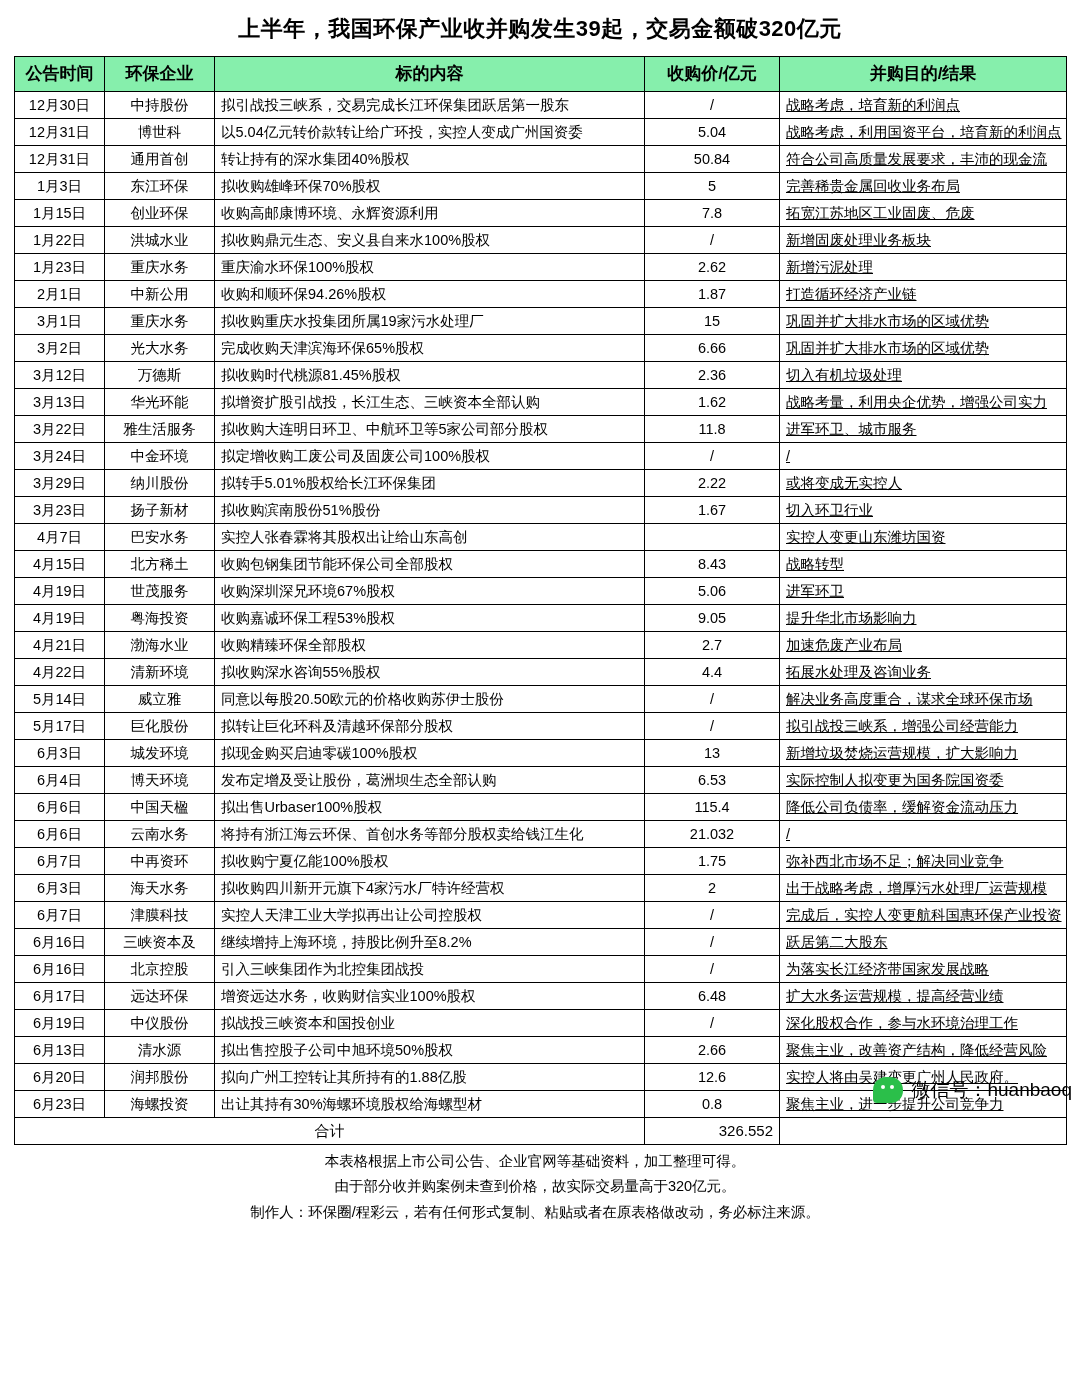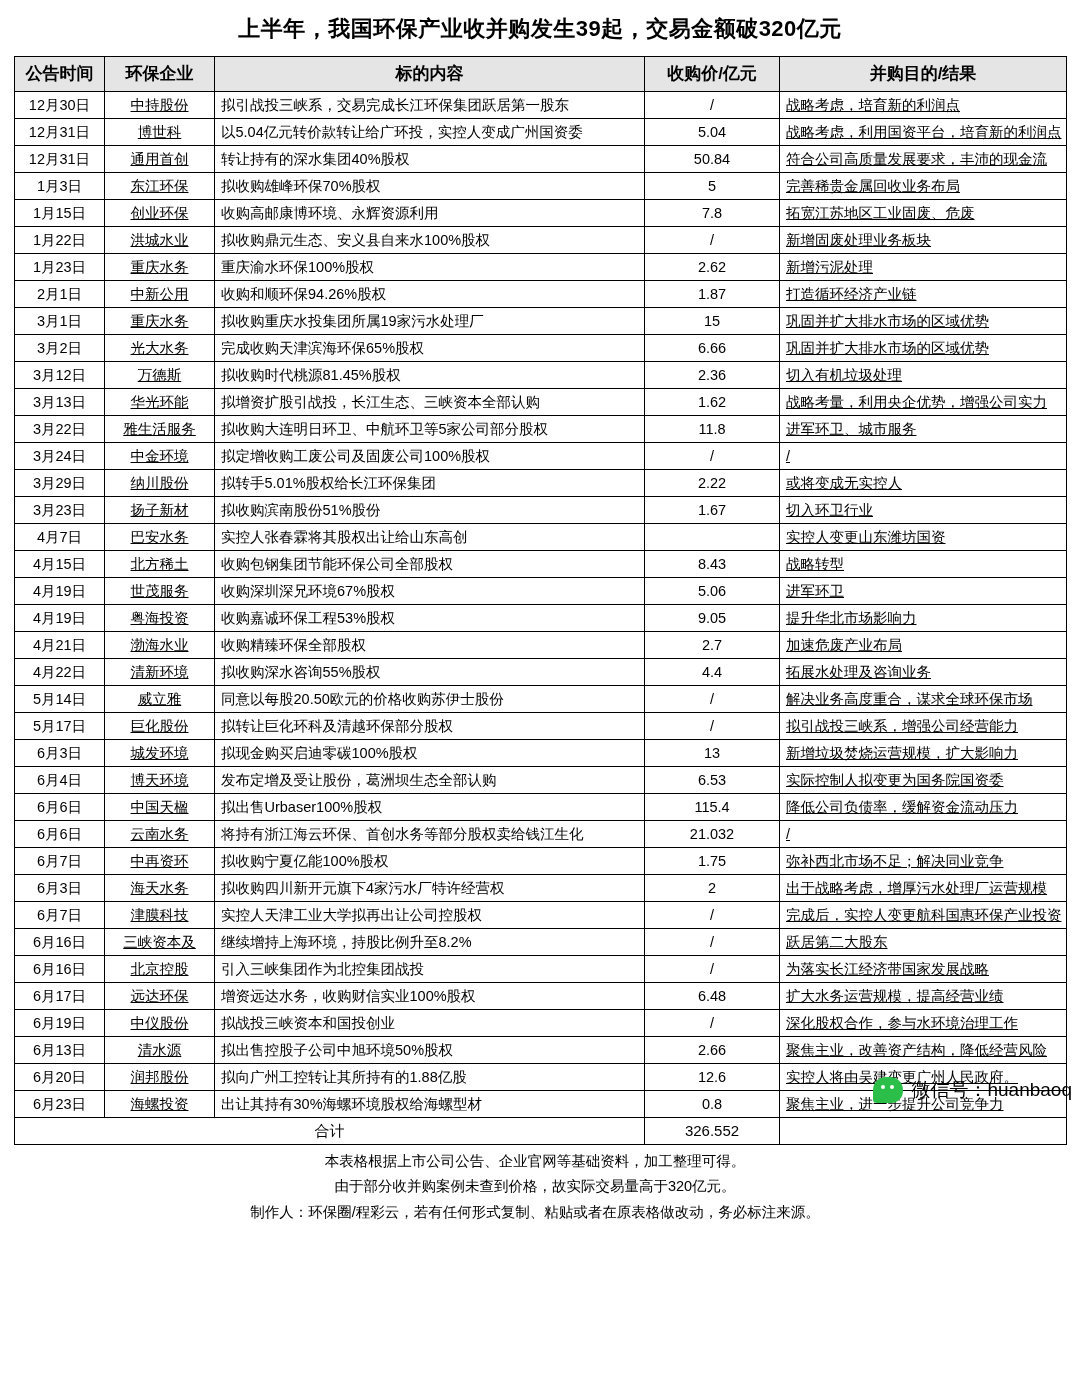--- a/index.html
+++ b/index.html
@@ -42,40 +42,40 @@
     height: 26px;
     vertical-align: middle;
     white-space: nowrap;
     overflow: hidden;
   }
   table.main th {
     font-size: 17px;
     font-weight: bold;
     text-align: center;
     height: 34px;
-    background: #e5e5e5;
+    background: #86efac;
   }
   col.c-date { width: 90px; }
   col.c-company { width: 110px; }
   col.c-content { width: 430px; }
   col.c-price { width: 135px; }
   col.c-purpose { width: 287px; }
 
   td.date { text-align: center; }
-  td.company { text-align: center; text-decoration: underline; }
+  td.company { text-align: center; }
   td.content { text-align: left; padding-left: 8px; }
   td.price { text-align: center; }
   td.purpose { text-align: left; padding-left: 8px; text-decoration: underline; }
 
   tr.total td.total-label {
     text-align: center;
     font-size: 15px;
   }
   tr.total td.total-value {
-    text-align: center;
+    text-align: right;
     font-size: 15px;
   }
   tr.total td.blank { border: 1px solid #000; }
 
   .footnotes {
     margin-top: 4px;
     text-align: center;
     font-size: 14.5px;
     line-height: 1.75;
     color: #000;

